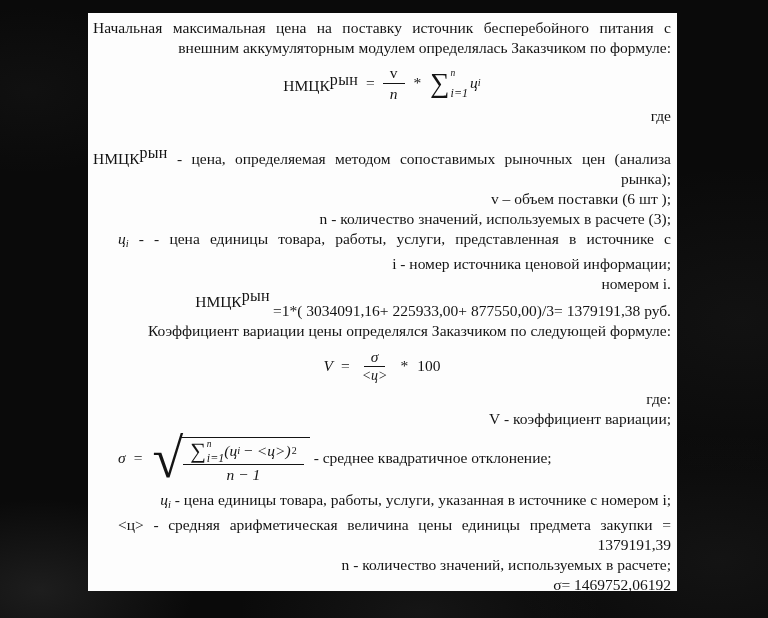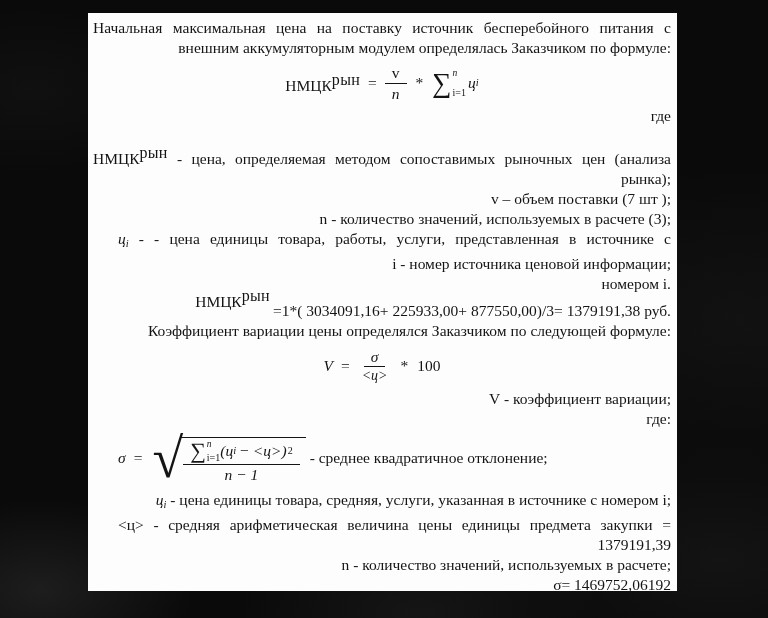--- a/index.html
+++ b/index.html
@@ -37,21 +37,21 @@
   .formula-row{display:flex;align-items:center;justify-content:center;margin:6px 0 3px 0;}
   .formula-row .f-eq{margin:0 8px;}
   .formula-row .f-star{margin:0 9px;}
   .frac{display:inline-flex;flex-direction:column;align-items:center;line-height:1.15;}
   .frac .num{padding:0 7px 1px 7px;border-bottom:1.3px solid #141414;}
   .frac .den{padding:1px 4px 0 4px;}
   .sum-wrap{display:inline-flex;align-items:center;}
   .sum-sign{font-size:27px;line-height:0.9;font-weight:400;}
   .sum-lims{display:inline-flex;flex-direction:column;justify-content:space-between;height:30px;margin-left:1px;}
   .sum-lims .sl-top{font-size:9.5px;line-height:10px;font-style:italic;}
-  .sum-lims .sl-bot{font-size:10px;line-height:10px;}
+  .sum-lims .sl-bot{font-size:12px;line-height:10px;font-style:italic;}
   .term{margin-left:2px;}
 
   
   .result-line{margin-top:1px;}
   .res-raised{position:relative;top:-9px;margin-right:3px;}
 
   
   .f2-row{margin:7px 0 4px 0;}
   .f2-row .den{font-style:italic;font-size:14px;}
 
@@ -97,21 +97,21 @@
 
     <div class="line">где</div>
     <div class="gap"></div>
 
     <div class="line jfull">
       <span><span>НМЦК</span><span class="sup">рын</span></span>
       <span>- цена, определяемая методом сопоставимых рыночных цен (анализа</span>
     </div>
     <div class="line">рынка);</div>
 
-    <div class="line ind1">v – объем поставки (7 шт );</div>
+    <div class="line ind1">v – объем поставки (6 шт );</div>
     <div class="line ind1">n - количество значений, используемых в расчете (3);</div>
     <div class="line jfull ind2">
       <span><span class="it">ц</span><span class="tsub">i</span></span>
       <span>- - цена единицы товара, работы, услуги, представленная в источнике с</span>
     </div>
 
     <div class="line ind1">i - номер источника ценовой информации;</div>
     <div class="line">номером i.</div>
 
     <div class="line ind1 result-line">
@@ -124,22 +124,22 @@
       <span class="it">V</span>
       <span class="f-eq">=</span>
       <span class="frac">
         <span class="num it">σ</span>
         <span class="den">&lt;ц&gt;</span>
       </span>
       <span class="f-star">*</span>
       <span>100</span>
     </div>
 
+    <div class="line ind1">где:</div>
     <div class="line ind1">V - коэффициент вариации;</div>
-    <div class="line ind1">где:</div>
 
     <div class="formula-row sigma-row">
       <span class="it">σ</span>
       <span class="f-eq">=</span>
       <span class="sqrt">
         <span class="sqrt-sign">√</span>
         <span class="sqrt-body">
           <span class="frac">
             <span class="num numrow">
               <span class="sum-wrap">
@@ -159,21 +159,21 @@
             </span>
             <span class="den it">n − 1</span>
           </span>
         </span>
       </span>
       <span class="sigma-caption">- среднее квадратичное отклонение;</span>
     </div>
 
     <div class="line ind2">
       <span><span class="it">ц</span><span class="tsub">i</span></span>
-      <span>- цена единицы товара, средняя, услуги, указанная в источнике с номером i;</span>
+      <span>- цена единицы товара, работы, услуги, указанная в источнике с номером i;</span>
     </div>
 
     <div class="line jfull ind2">&lt;ц&gt; - средняя арифметическая величина цены единицы предмета закупки =</div>
     <div class="line">1379191,39</div>
     <div class="line ind1">n - количество значений, используемых в расчете;</div>
     <div class="line ind1">σ= 1469752,06192</div>
 
   </div>
 </div>
 

